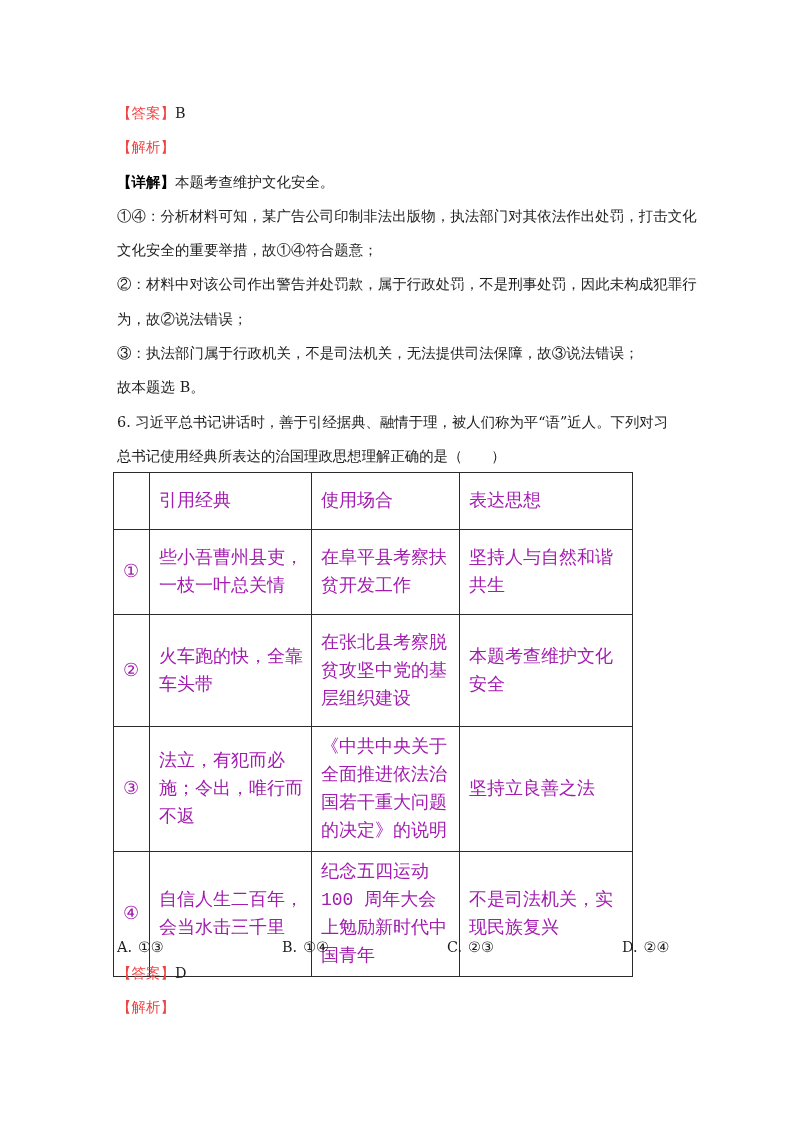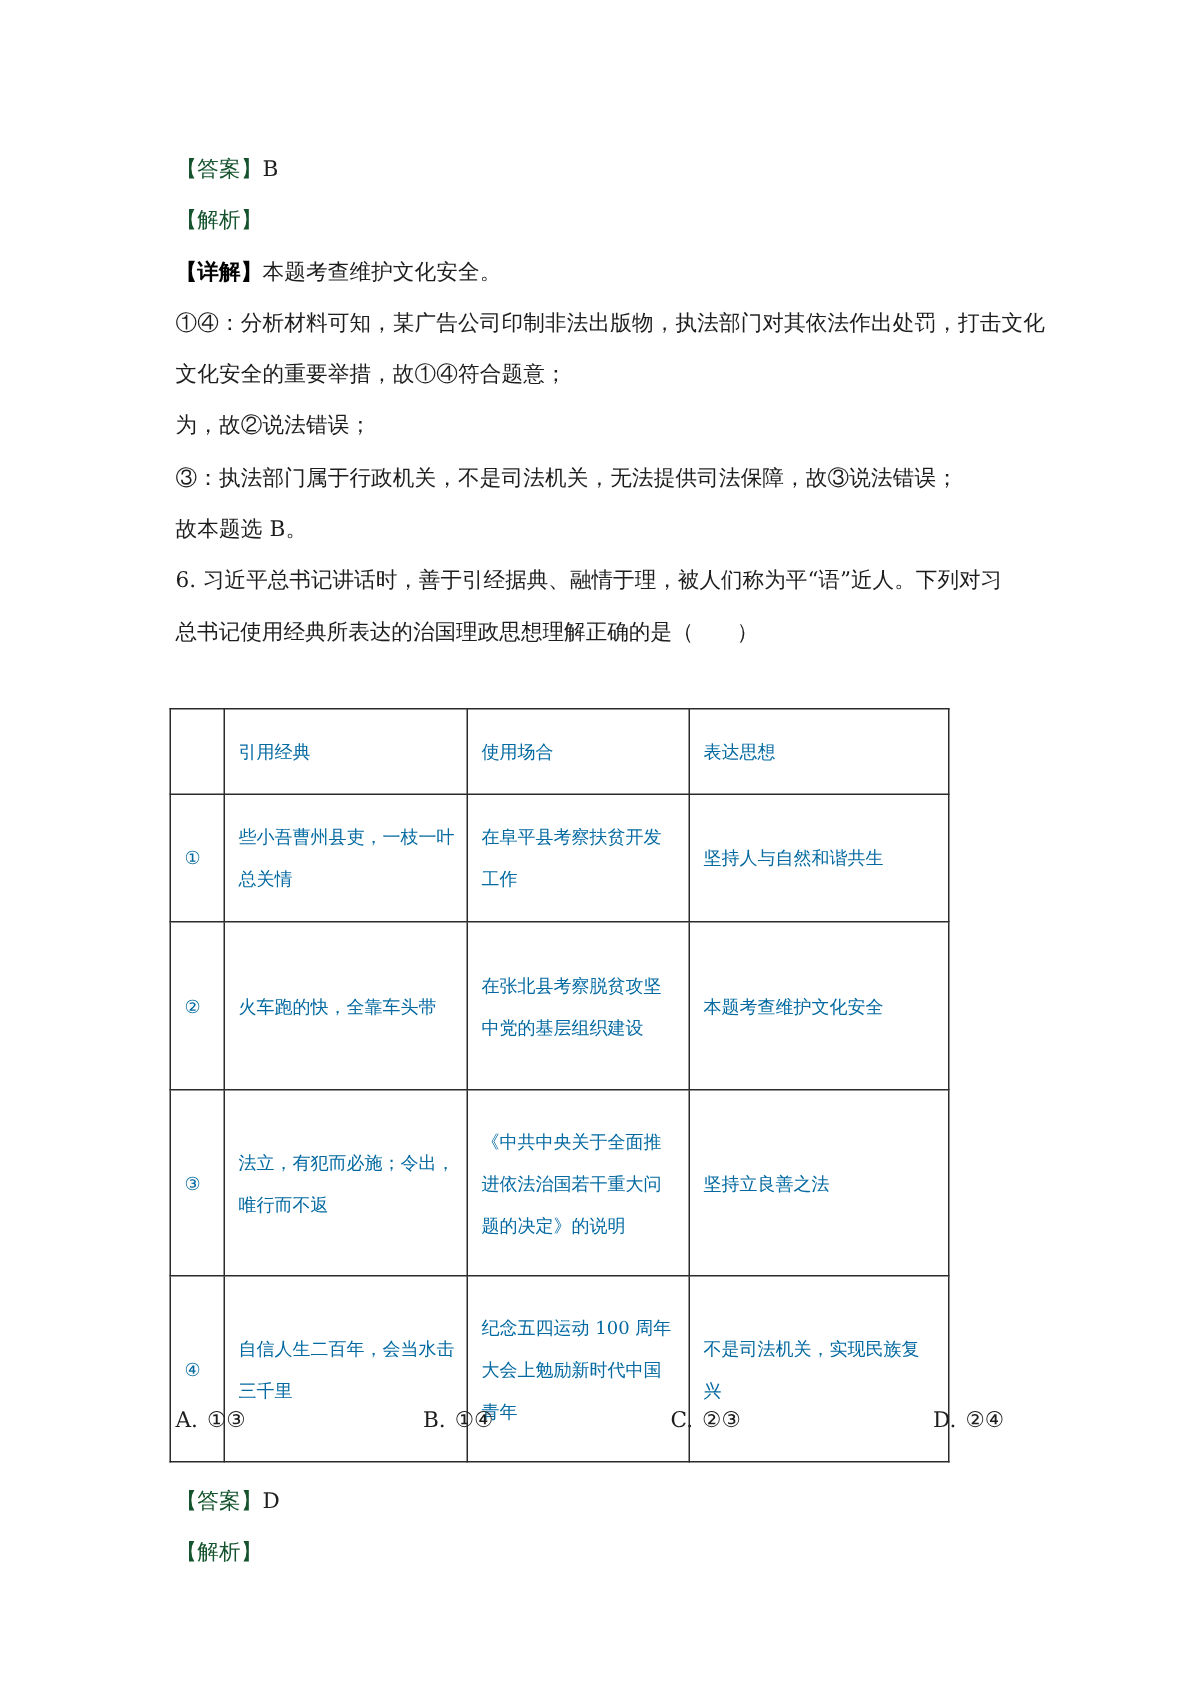--- a/index.html
+++ b/index.html
@@ -37,21 +37,21 @@
   .line {
     font-size: 14.4px;
     line-height: 34.3px;
     height: 34.3px;
     white-space: nowrap;
     letter-spacing: 0.1px;
     color: #1d1d1d;
   }
 
   .tag-blue {
-    color: #14532d;
+    color: #ef4444;
   }
 
   .tag-black {
     color: #000000;
     font-weight: 600;
   }
 
   .answer-letter {
     font-family: "DejaVu Serif", "Liberation Serif", serif;
     color: #1d1d1d;
@@ -72,22 +72,23 @@
   .tbl-wrap {
     position: absolute;
     left: 113px;
     top: 472px;
     width: 519px;
   }
   table.qtable {
     border-collapse: collapse;
     width: 519px;
     table-layout: fixed;
-    font-size: 12px;
-    color: #0369a1;
+    font-size: 18px;
+    color: #a21caf;
+    font-family: Liberation Mono, monospace;
   }
   table.qtable td, table.qtable th {
     border: 1px solid #2b2b2b;
     padding: 6px 8px 6px 9px;
     vertical-align: middle;
     text-align: left;
     font-weight: normal;
     line-height: 28px;
   }
   table.qtable col.c0 { width: 36px; }
@@ -124,21 +125,21 @@
   .opt-a { left: 0px; }
   .opt-b { left: 165px; }
   .opt-c { left: 330px; }
   .opt-d { left: 505px; }
   .opt .lab { margin-right: 6px; }
 
   
   .tail {
     position: absolute;
     left: 117px;
-    top: 984px;
+    top: 956px;
     width: 560px;
   }
 </style>
 </head>
 <body>
 
 <div class="page">
 
   <div class="content">
 
@@ -149,20 +150,21 @@
     <div class="line">
       <span class="tag-blue">【解析】</span>
     </div>
 
     <div class="line">
       <span class="tag-black">【详解】</span><span>本题考查维护文化安全。</span>
     </div>
 
     <div class="line">①④：分析材料可知，某广告公司印制非法出版物，执法部门对其依法作出处罚，打击文化</div>
     <div class="line">文化安全的重要举措，故①④符合题意；</div>
+    <div class="line">②：材料中对该公司作出警告并处罚款，属于行政处罚，不是刑事处罚，因此未构成犯罪行</div>
     <div class="line">为，故②说法错误；</div>
     <div class="line">③：执法部门属于行政机关，不是司法机关，无法提供司法保障，故③说法错误；</div>
     <div class="line">故本题选 B。</div>
 
     <div class="question">
       <div class="qline">
         <span>6.</span>&nbsp;<span>习近平总书记讲话时，善于引经据典、融情于理，被人们称为平“语”近人。下列对习</span>
       </div>
       <div class="qline">总书记使用经典所表达的治国理政思想理解正确的是（　　）</div>
     </div>

